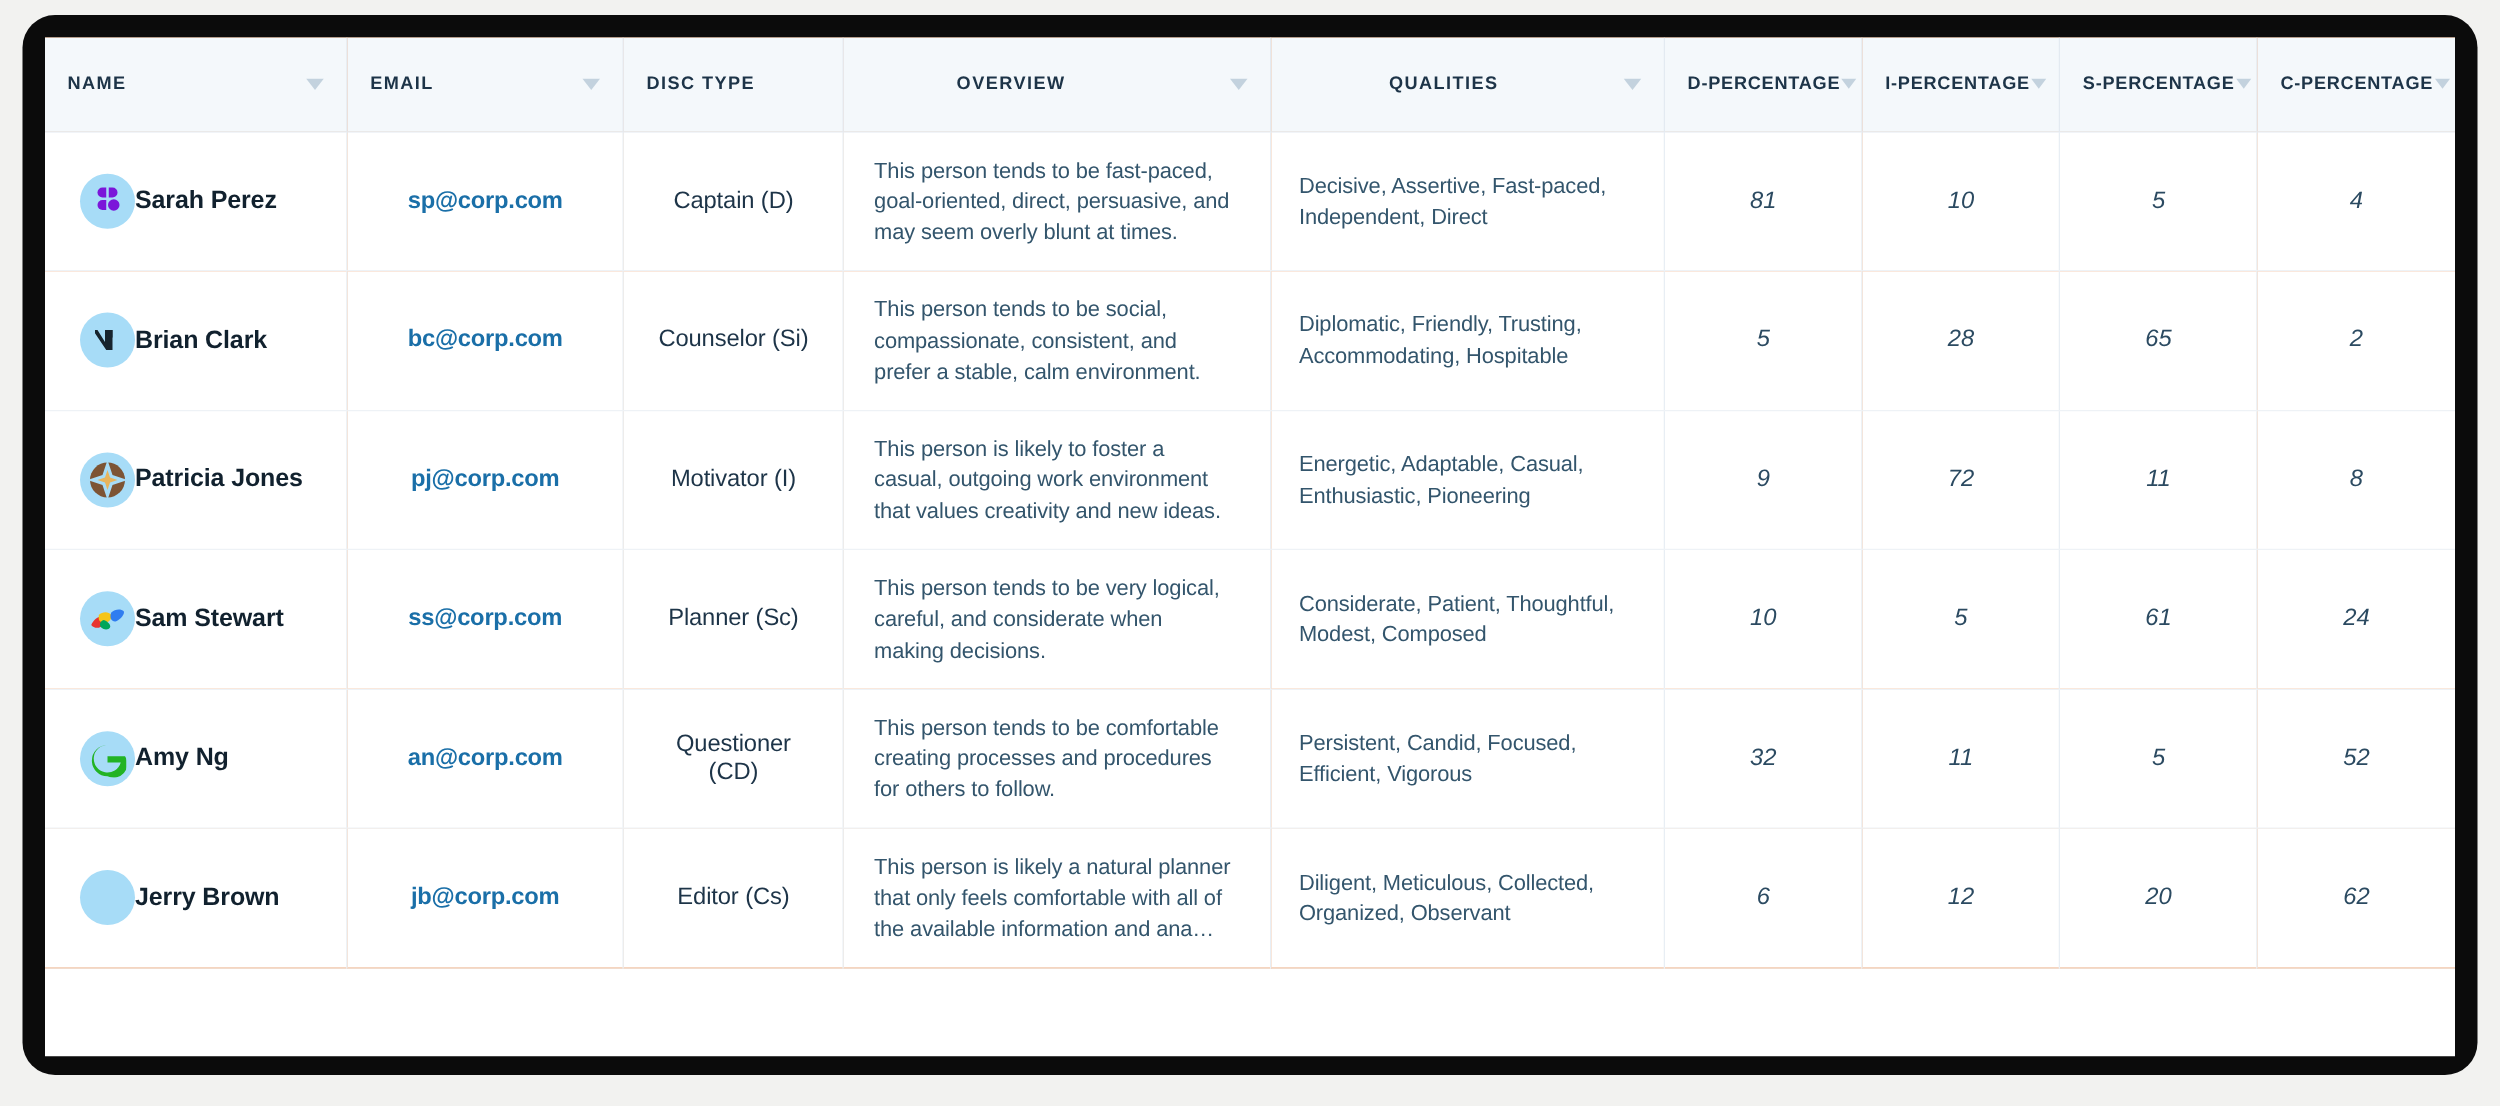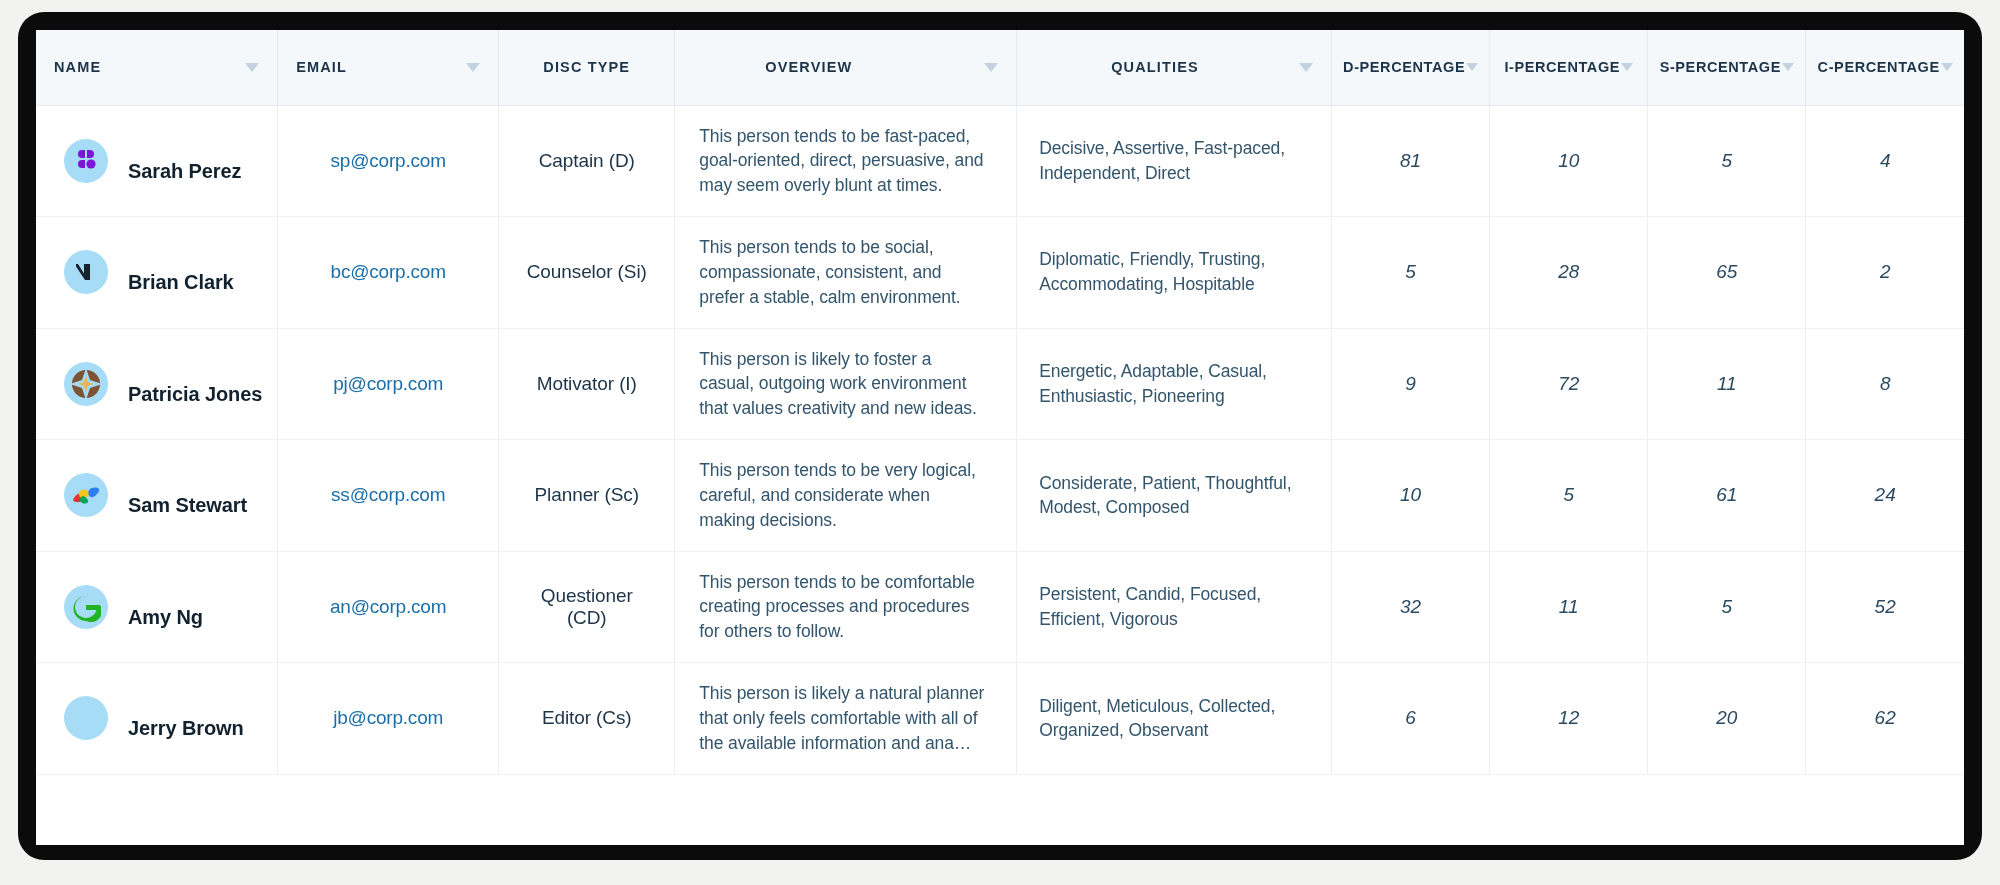--- a/index.html
+++ b/index.html
@@ -55,21 +55,21 @@
     border-right: 1px solid #e3eaf1;
     border-bottom: 1px solid #e3eaf1;
     vertical-align: middle;
     box-sizing: border-box;
   }
   thead th:last-child { border-right: none; }
 
   .th-inner {
     display: flex;
     align-items: center;
-    justify-content: center;
+    justify-content: flex-start;
     gap: 4px;
     width: 100%;
   }
   .th-inner.spread { justify-content: space-between; }
 
   .th-label {
     font-size: 14.5px;
     font-weight: bold;
     letter-spacing: 1.15px;
     color: #1d3448;
@@ -98,22 +98,22 @@
     background: #ffffff;
     vertical-align: middle;
     box-sizing: border-box;
     padding: 18px 20px;
     height: 93px;
   }
   tbody td:last-child { border-right: none; }
 
   .cell-name {
     display: flex;
-    align-items: flex-end;
-    gap: 20px;
+    align-items: center;
+    gap: 0;
     padding-left: 8px;
   }
   .avatar {
     width: 44px;
     height: 44px;
     border-radius: 50%;
     background: #a7dcf7;
     flex: none;
     position: relative;
     display: flex;
@@ -125,21 +125,21 @@
   .name-text {
     font-size: 20px;
     font-weight: bold;
     color: #11212e;
     white-space: nowrap;
     letter-spacing: -0.1px;
   }
 
   .email-text {
     font-size: 19px;
-    font-weight: normal;
+    font-weight: bold;
     color: #1a6fa8;
     text-align: center;
     display: block;
     letter-spacing: -0.2px;
   }
 
   .disc-text {
     font-size: 19px;
     color: #1d3448;
     display: block;

